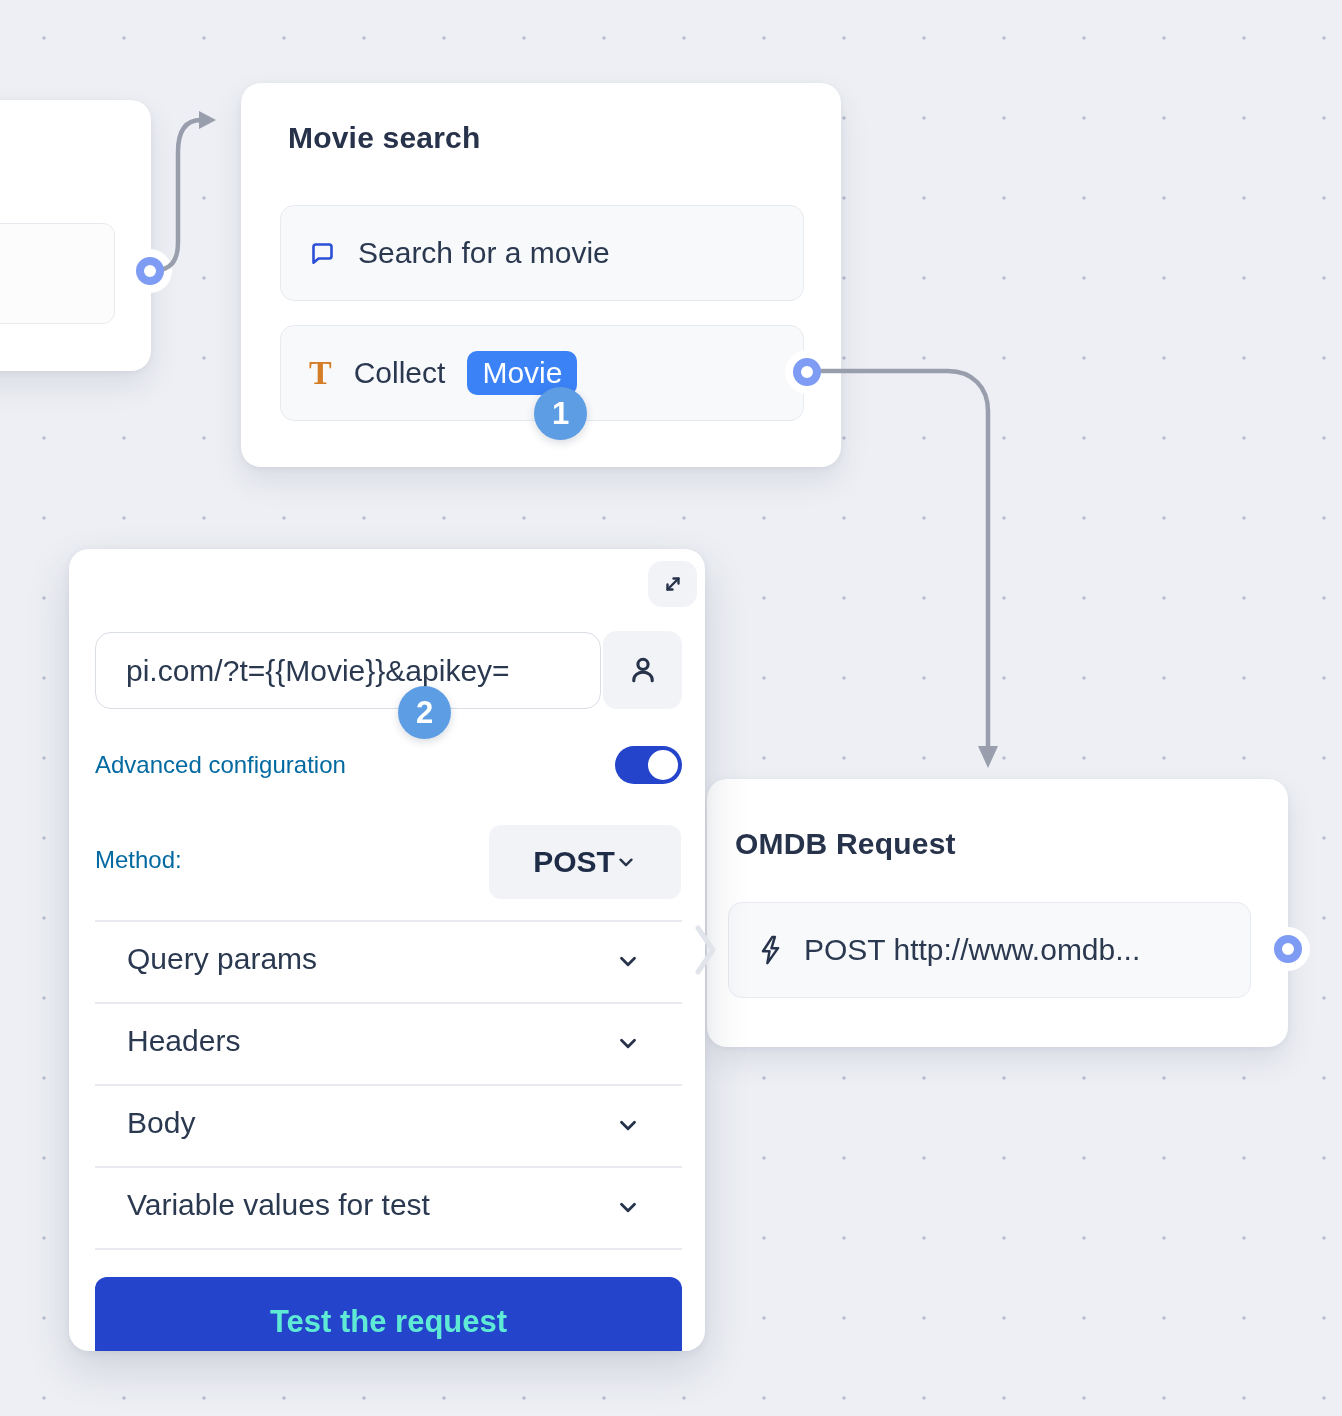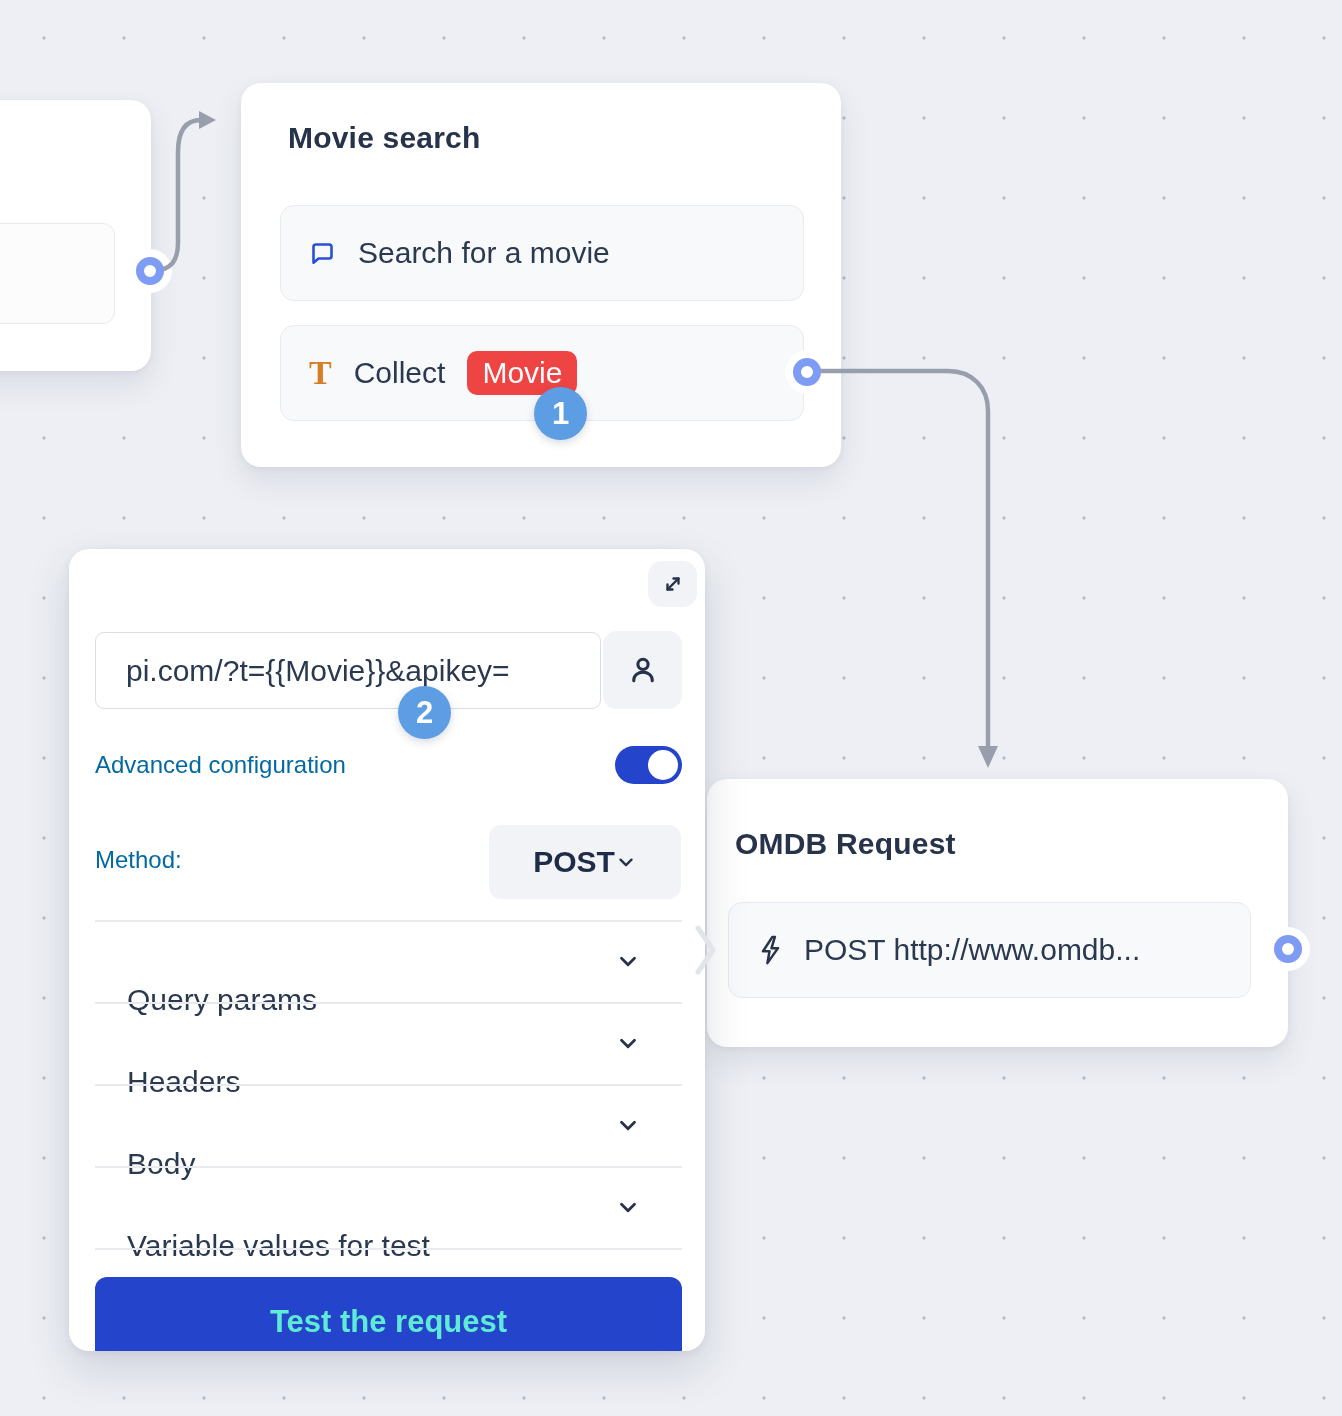--- a/index.html
+++ b/index.html
@@ -29,54 +29,54 @@
     position:absolute;width:28px;height:28px;border-radius:50%;
     border:8px solid #7e9cf3;background:#fff;box-sizing:border-box;z-index:6;
   }
   .num-badge{
     position:absolute;width:53px;height:53px;border-radius:50%;background:#5d9de4;
     color:#fff;font-size:31px;font-weight:700;display:flex;align-items:center;justify-content:center;
     z-index:7;box-shadow:0 3px 8px rgba(45,55,90,.18);
   }
   .svg-overlay{position:absolute;inset:0;z-index:4;pointer-events:none;}
   .chip{
-    background:#ef4444;color:#fff;border-radius:10px;padding:3px 15px;
+    background:#3b82f6;color:#fff;border-radius:10px;padding:3px 15px;
     font-size:30px;line-height:1.25;
   }
   .t-glyph{font-family:"Liberation Serif","DejaVu Serif",serif;font-weight:700;font-size:34px;color:#d57e27;line-height:1;}
   
   .panel{
     position:absolute;left:69px;top:549px;width:636px;height:802px;background:#fff;border-radius:20px;
     box-shadow:0 18px 44px rgba(45,55,90,.16),0 2px 8px rgba(45,55,90,.07);
     z-index:5;overflow:hidden;
   }
   .icon-btn{
     position:absolute;background:#f2f3f6;border-radius:14px;border:none;
     display:flex;align-items:center;justify-content:center;cursor:pointer;
   }
   .url-input{
     position:absolute;left:26px;top:83px;width:506px;height:77px;box-sizing:border-box;
-    border:1.5px solid #d9dde4;border-radius:9px;font-size:30px;color:#2a3950;
+    border:1.5px solid #d9dde4;border-radius:16px;font-size:30px;color:#2a3950;
     padding:0 6px 0 30px;white-space:nowrap;overflow:hidden;background:#fff;
     font-family:"Liberation Sans","DejaVu Sans",sans-serif;
   }
   .panel-label{position:absolute;font-size:24px;color:#0369a1;text-align:center;}
   .toggle{
     position:absolute;left:546px;top:197px;width:67px;height:38px;border-radius:19px;
     background:#2444cb;cursor:pointer;
   }
   .toggle .knob{position:absolute;right:4px;top:4px;width:30px;height:30px;border-radius:50%;background:#fff;}
   .select-btn{
     position:absolute;left:420px;top:276px;width:192px;height:74px;background:#f2f3f6;border-radius:12px;
     display:flex;align-items:center;justify-content:center;gap:0;
     font-size:30px;font-weight:700;color:#1f2c48;cursor:pointer;
   }
   .divider{position:absolute;left:26px;width:587px;height:1.5px;background:#e8eaef;}
   .section-row{position:absolute;left:26px;width:587px;height:70px;cursor:pointer;}
-  .section-row .lbl{position:absolute;left:32px;top:16px;font-size:30px;color:#2a3950;margin-top:41px;}
+  .section-row .lbl{position:absolute;left:32px;top:16px;font-size:30px;color:#2a3950;}
   .section-row .chev{position:absolute;left:520px;top:22px;}
   .primary-btn{
     position:absolute;left:26px;top:728px;width:587px;height:90px;background:#2444cb;
     border:none;border-radius:12px 12px 0 0;color:#5eead4;font-size:31px;font-weight:700;
     display:flex;align-items:center;justify-content:center;cursor:pointer;
     font-family:"Liberation Sans","DejaVu Sans",sans-serif;
   }
   .input-notch{position:absolute;left:694px;top:924px;z-index:6;}
 </style>
 </head>

